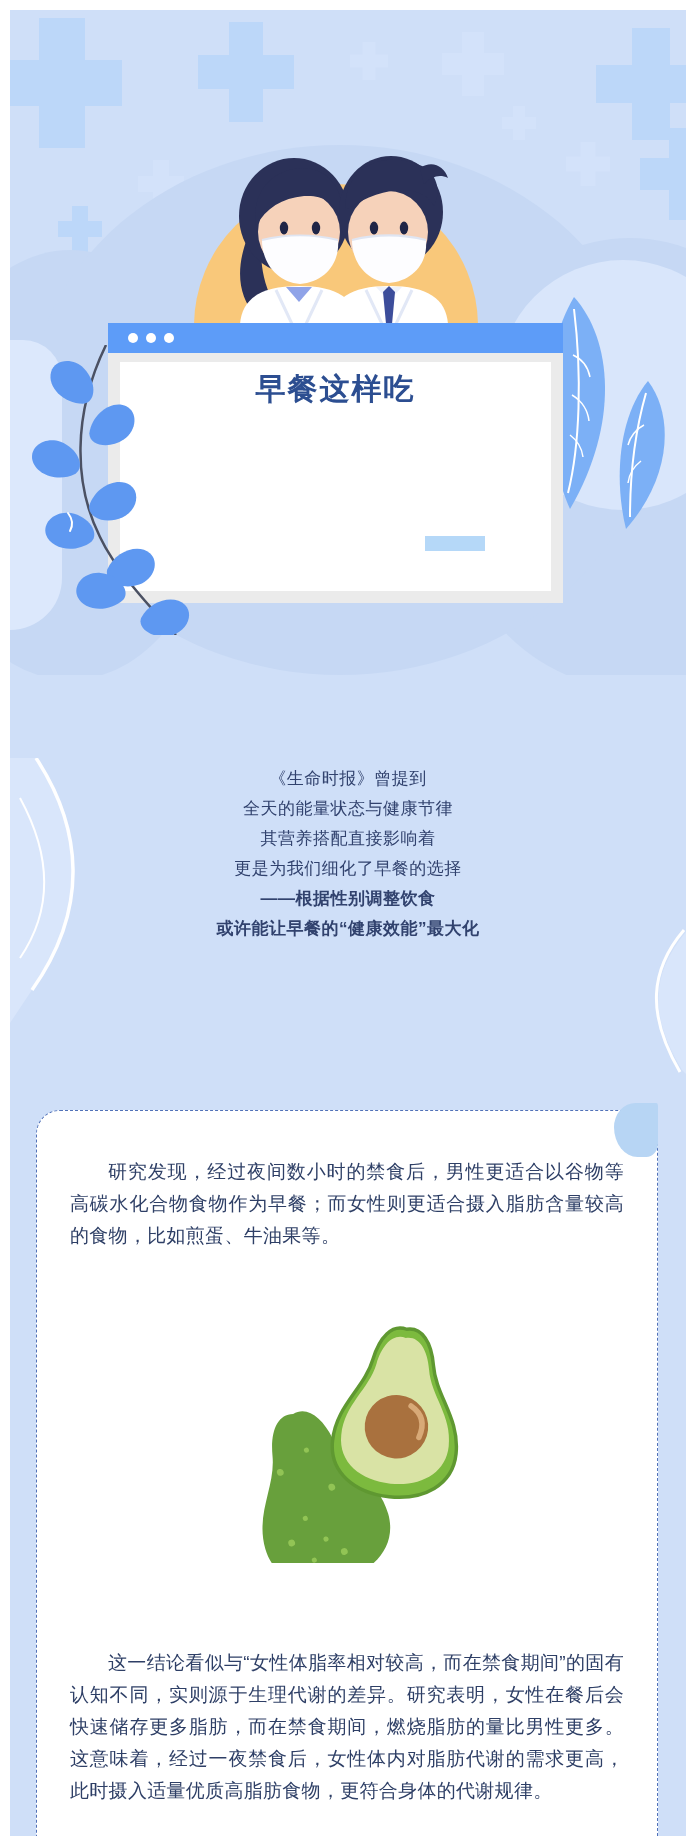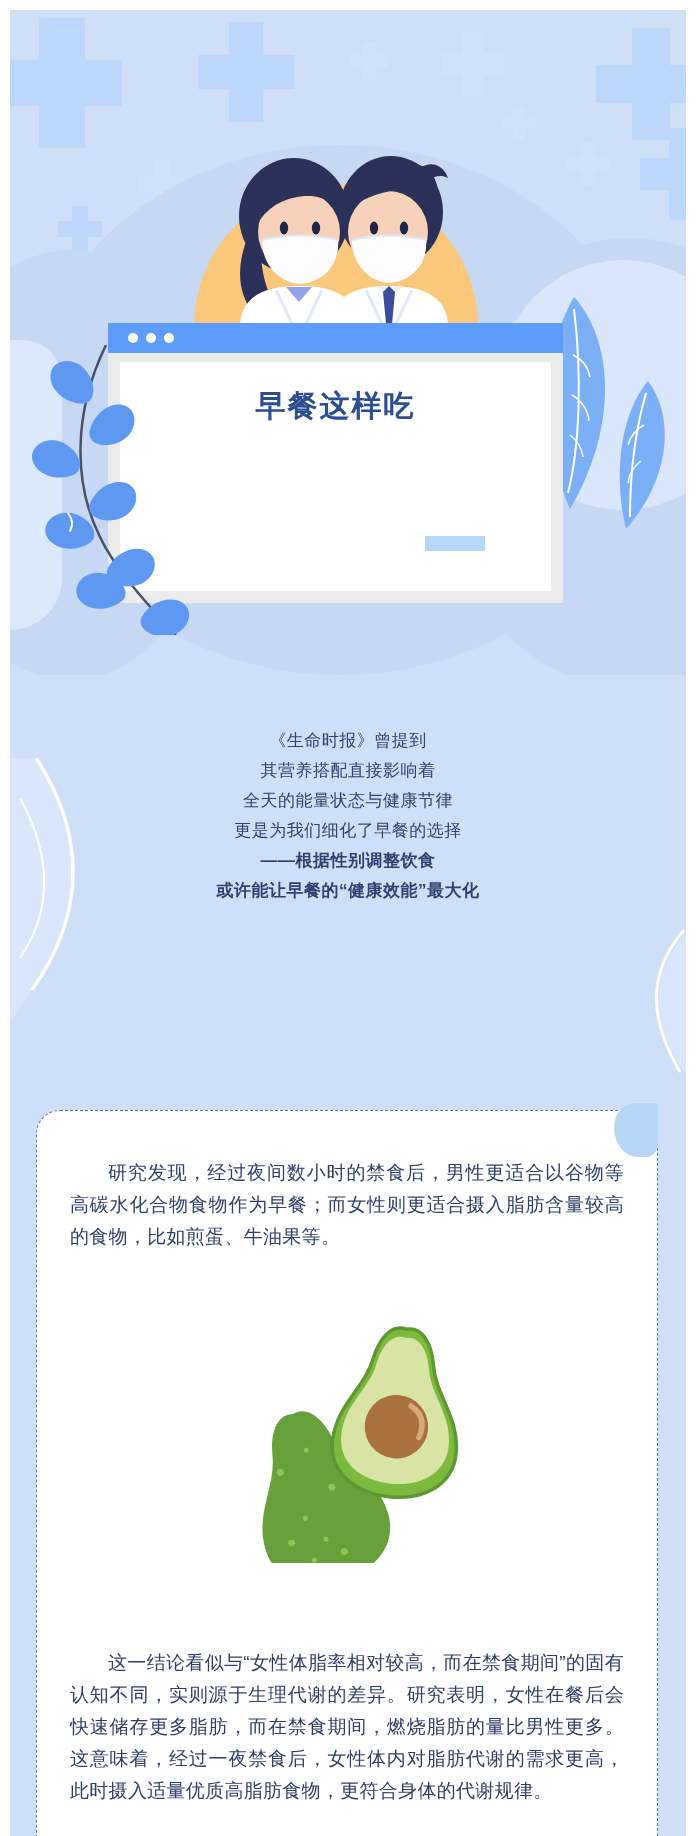--- a/index.html
+++ b/index.html
@@ -20,36 +20,36 @@
   .feathers{position:absolute;left:468px;top:285px;}
   .doctors{position:absolute;left:126px;top:130px;}
   .plant{position:absolute;left:0;top:335px;z-index:6;}
 
   
   .win{position:absolute;left:98px;top:313px;width:455px;z-index:5;}
   .win-bar{height:30px;background:var(--bar-blue,#5d9cf8);display:flex;align-items:center;padding-left:20px;gap:8px;}
   .dot{width:10px;height:10px;border-radius:50%;background:#fff;}
   .win-frame{background:var(--frame-gray,#ebebeb);padding:9px 12px 12px;}
   .win-inner{position:relative;background:#fff;height:229px;text-align:center;}
-  .win-title{padding-top:20px;font-size:30px;line-height:47px;font-weight:bold;letter-spacing:2px;color:var(--title-navy,#2c4e91);}
+  .win-title{padding-top:3px;font-size:30px;line-height:47px;font-weight:bold;letter-spacing:2px;color:var(--title-navy,#2c4e91);}
   .mini-rect{position:absolute;right:66px;bottom:40px;width:60px;height:15px;background:var(--small-rect,#b5d8f8);}
 
   
-  .intro{position:absolute;left:0;top:716px;width:676px;text-align:center;color:var(--text-navy,#31426e);font-size:17px;line-height:30px;letter-spacing:0.5px;}
+  .intro{position:absolute;left:0;top:754px;width:676px;text-align:center;color:var(--text-navy,#31426e);font-size:17px;line-height:30px;letter-spacing:0.5px;}
   .intro .b{font-weight:bold;}
 
   
   .swoosh-left{position:absolute;left:0;top:748px;}
   .swoosh-right{position:absolute;left:632px;top:918px;}
 
   
   .content-card{position:absolute;left:26px;top:1100px;width:620px;height:770px;background:#fff;border:1px dashed var(--dashed-border,#5272b8);border-radius:24px 24px 0 0;}
   .corner-blob{position:absolute;top:-8px;right:-1px;width:44px;height:54px;background:var(--corner-blob,#b7d5f4);border-radius:55% 4% 30% 60% / 50% 6% 28% 62%;}
   .content-card p{margin:0;padding:0 33px;font-size:19px;line-height:32px;color:var(--body-text,#2e3f66);text-align:justify;text-indent:2em;letter-spacing:0.3px;}
-  .p1{padding-top:46px !important;}
+  .p1{padding-top:46px !important;font-family:Liberation Mono, monospace;}
   .avocado-wrap{width:240px;margin:73px auto 0;}
   .p2{margin-top:80px !important;}
 </style>
 </head>
 <body>
 
 <div class="page">
   <div class="canvas">
 
     <div class="hero">
@@ -136,22 +136,22 @@
           <path transform="translate(96,224) rotate(-10)" d="M1,1 C12,-16 36,-20 46,-8 C54,2 46,18 30,21 C12,24 -4,12 1,1 Z"></path>
           <path transform="translate(114,256) rotate(-165)" d="M1,1 C12,-16 36,-20 46,-8 C54,2 46,18 30,21 C12,24 -4,12 1,1 Z"></path>
           <path transform="translate(130,272) rotate(-5)" d="M1,1 C12,-16 36,-20 46,-8 C54,2 46,18 30,21 C12,24 -4,12 1,1 Z"></path>
         </g>
         <path d="M58,168 q7,9 2,18" stroke="#fff" stroke-width="2" fill="none" stroke-linecap="round"></path>
       </svg>
     </div>
 
     <div class="intro">
       <div>《生命时报》曾提到</div>
+      <div>全天的能量状态与健康节律</div>
       <div>其营养搭配直接影响着</div>
-      <div>全天的能量状态与健康节律</div>
       <div>更是为我们细化了早餐的选择</div>
       <div class="b">——根据性别调整饮食</div>
       <div class="b">或许能让早餐的“健康效能”最大化</div>
     </div>
 
     <svg class="swoosh-left" width="100" height="265" viewBox="0 0 100 265">
       <path d="M0,0 L26,0 C72,70 80,150 22,232 L0,265 Z" fill="#d9e6fb"></path>
       <path d="M26,0 C72,70 80,150 22,232" stroke="#fff" stroke-width="3.5" fill="none"></path>
       <path d="M10,40 C40,95 44,150 10,200" stroke="#fff" stroke-width="2" fill="none"></path>
     </svg>

